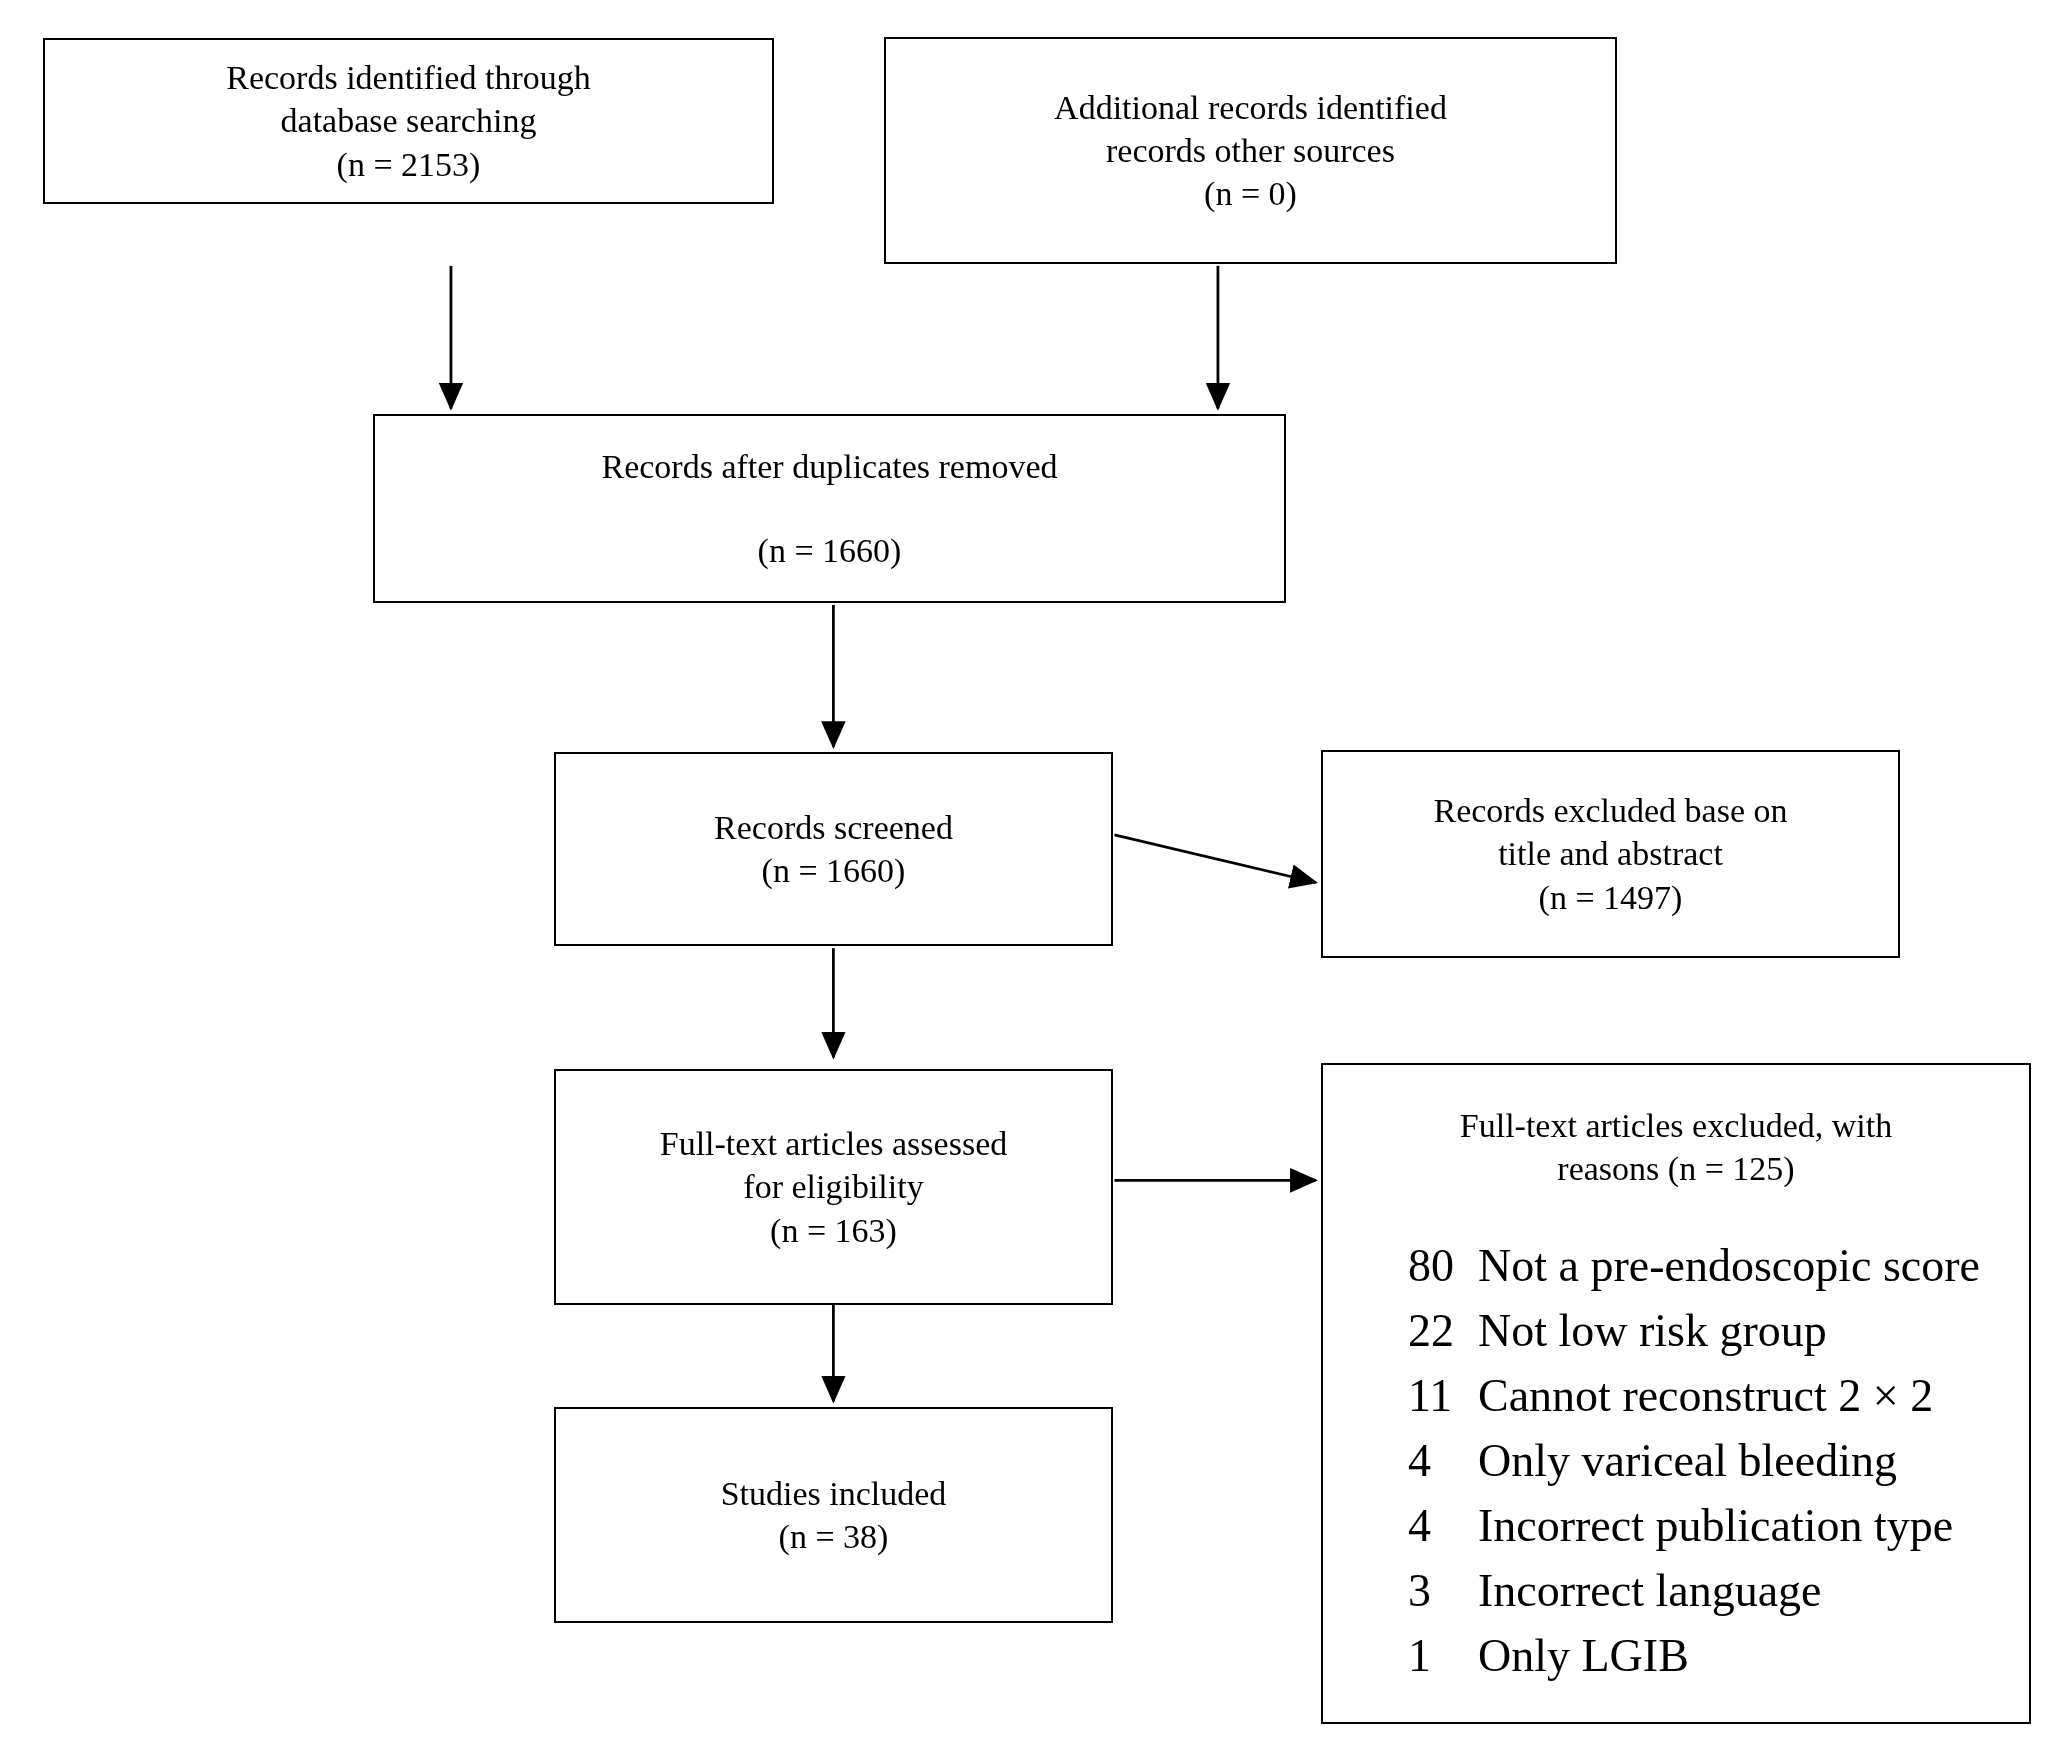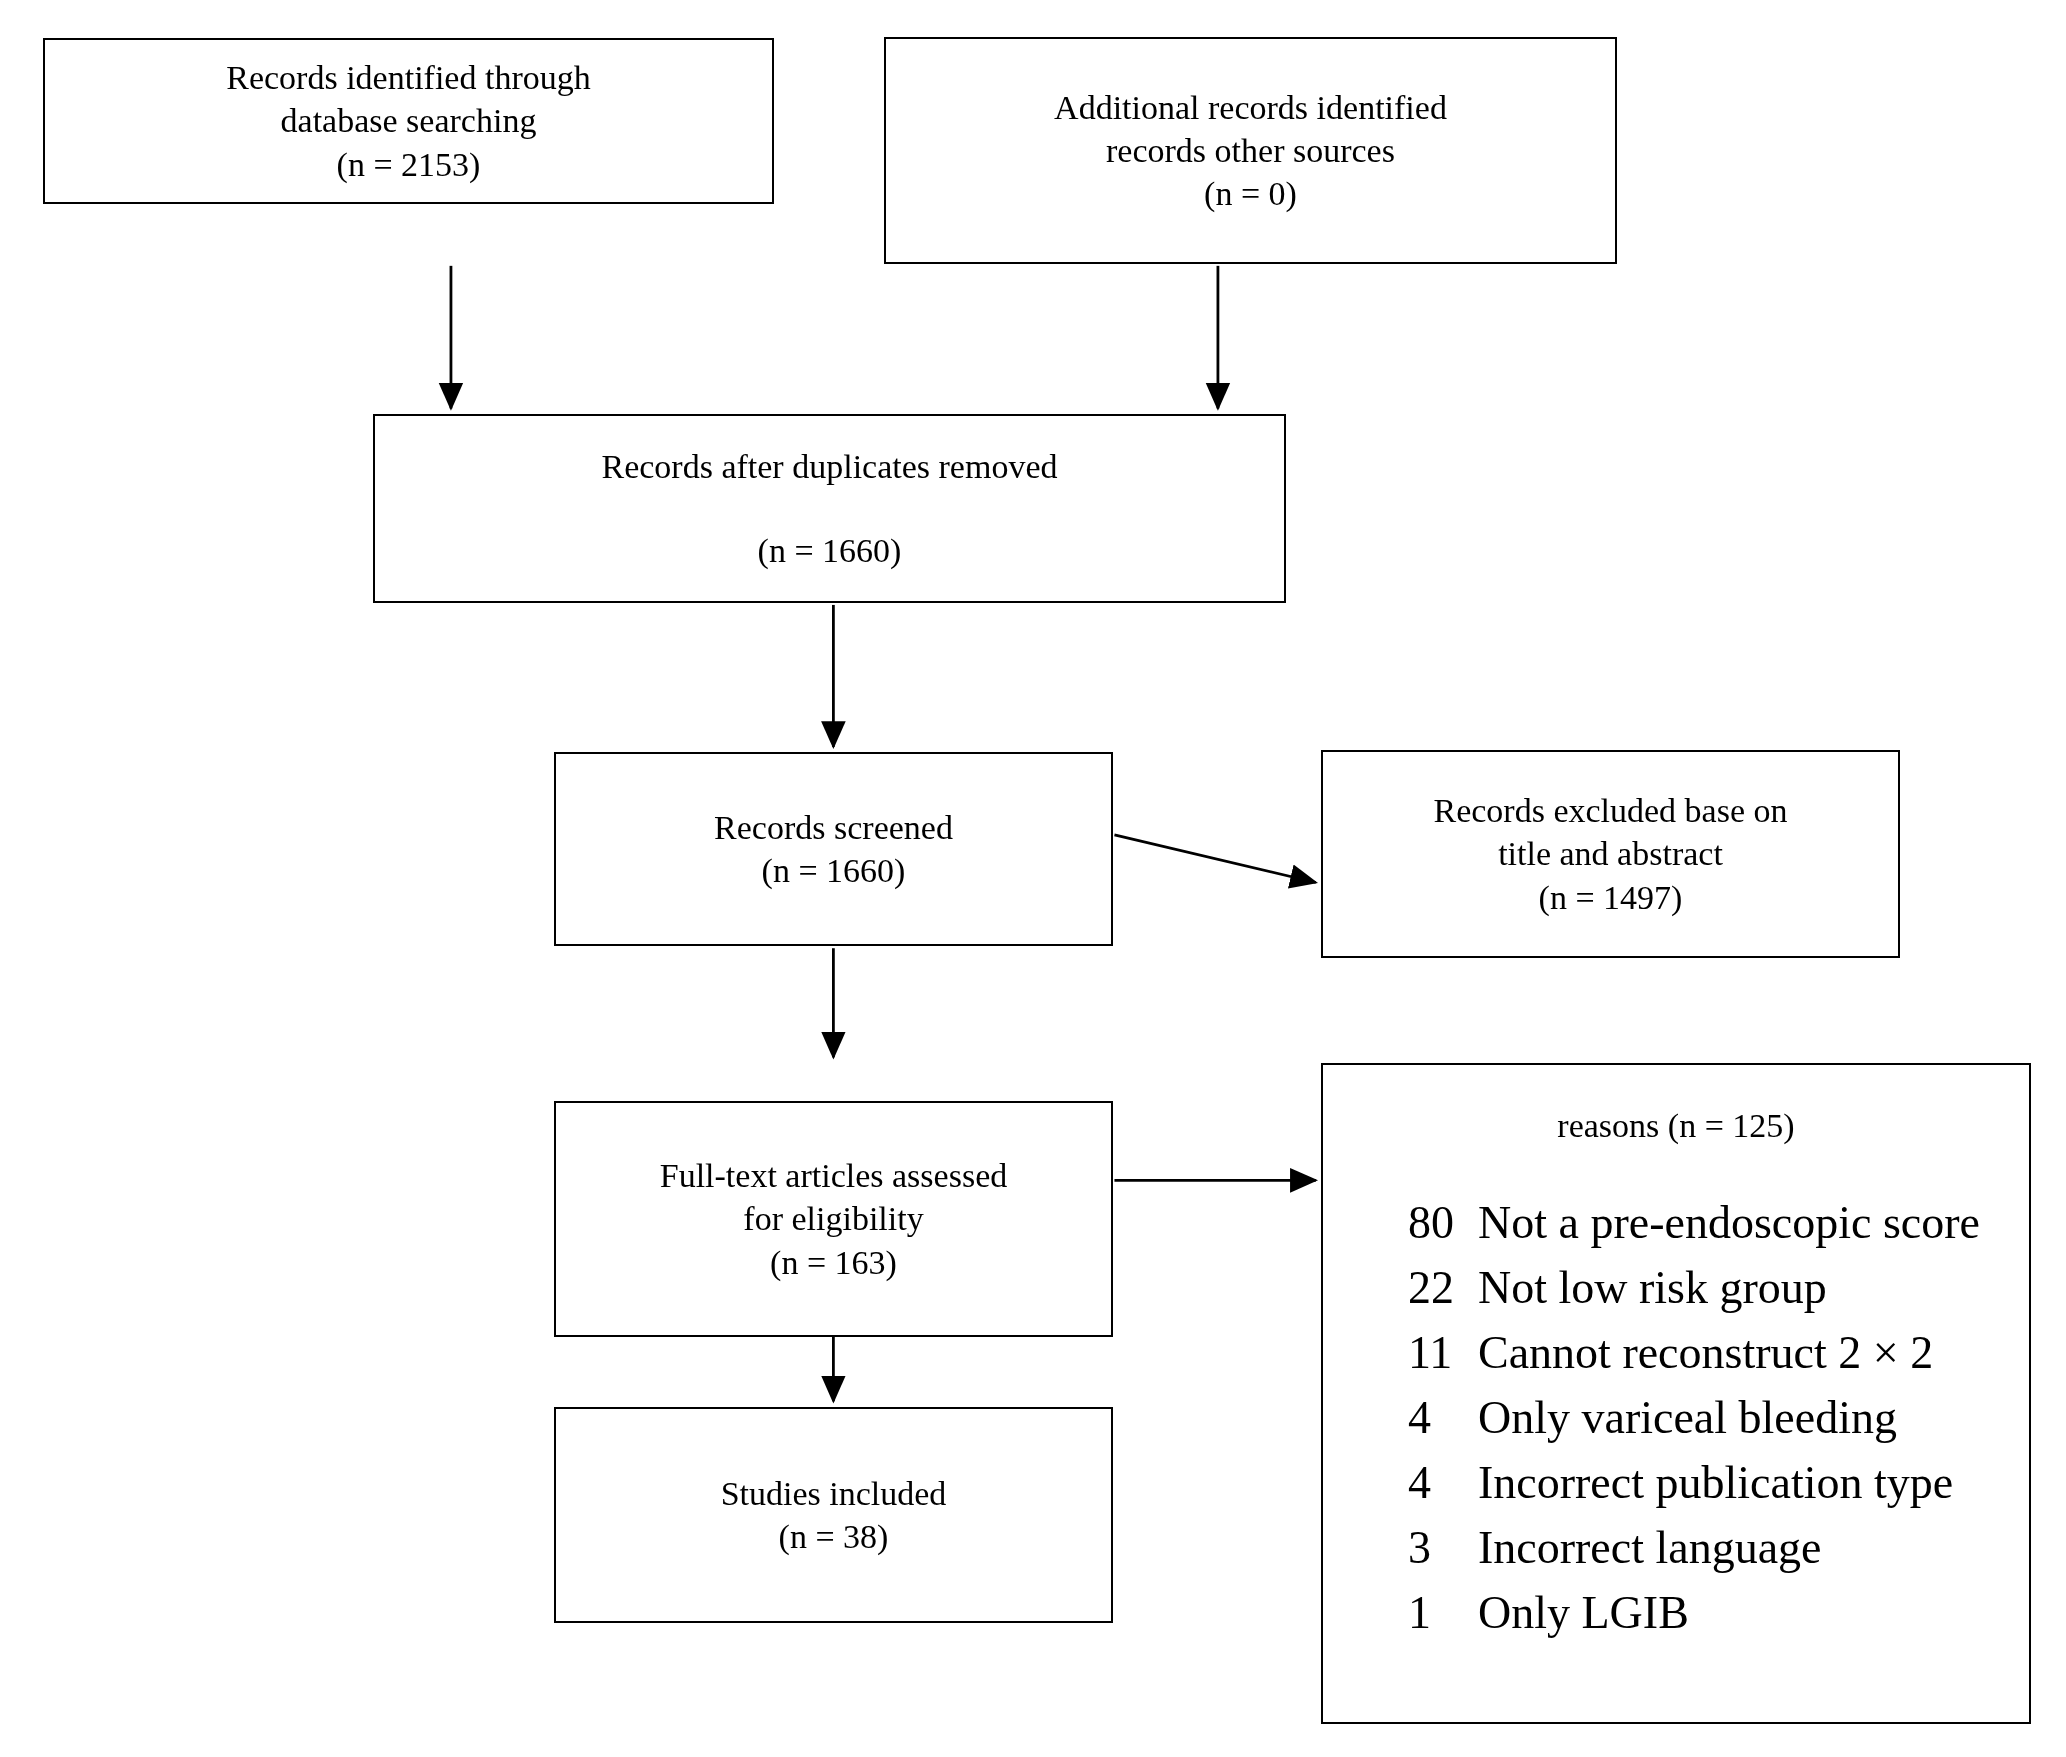--- a/index.html
+++ b/index.html
@@ -40,21 +40,21 @@
     font-size: 34px;
     line-height: 1.27;
     white-space: nowrap;
   }
   
   #node-identified   { left: 43px;   top: 38px;   width: 731px; height: 166px; }
   #node-additional   { left: 884px; top: 37px;   width: 733px; height: 227px; }
   #node-duplicates   { left: 373px;  top: 414px;  width: 913px; height: 189px; gap: 40px; }
   #node-screened     { left: 554px;  top: 752px; width: 559px;  height: 194px; }
   #node-excluded-ta  { left: 1321px; top: 750px; width: 579px;  height: 208px; }
-  #node-fulltext     { left: 554px;  top: 1101px; width: 559px;  height: 236px; }
+  #node-fulltext     { left: 554px;  top: 1069px; width: 559px;  height: 236px; }
   #node-included     { left: 554px;  top: 1407px; width: 559px;  height: 216px; }
   #node-reasons      { left: 1321px; top: 1063px; width: 710px; height: 661px;
                        display: block; align-items: stretch; justify-content: flex-start; }
 
   
   .reasons-head {
     text-align: center;
     padding-top: 39px;
   }
   .reasons-head .line {
@@ -158,20 +158,21 @@
     <span class="line">(n = 163)</span>
   </div>
 
   <div class="node" id="node-included">
     <span class="line">Studies included</span>
     <span class="line">(n = 38)</span>
   </div>
 
   <div class="node" id="node-reasons">
     <div class="reasons-head">
+      <span class="line">Full-text articles excluded, with</span>
       <span class="line">reasons (n = 125)</span>
     </div>
     <div class="reasons-list">
       <div class="reason-row">
         <span class="reason-count">80</span>
         <span class="reason-label">Not a pre-endoscopic score</span>
       </div>
       <div class="reason-row">
         <span class="reason-count">22</span>
         <span class="reason-label">Not low risk group</span>

